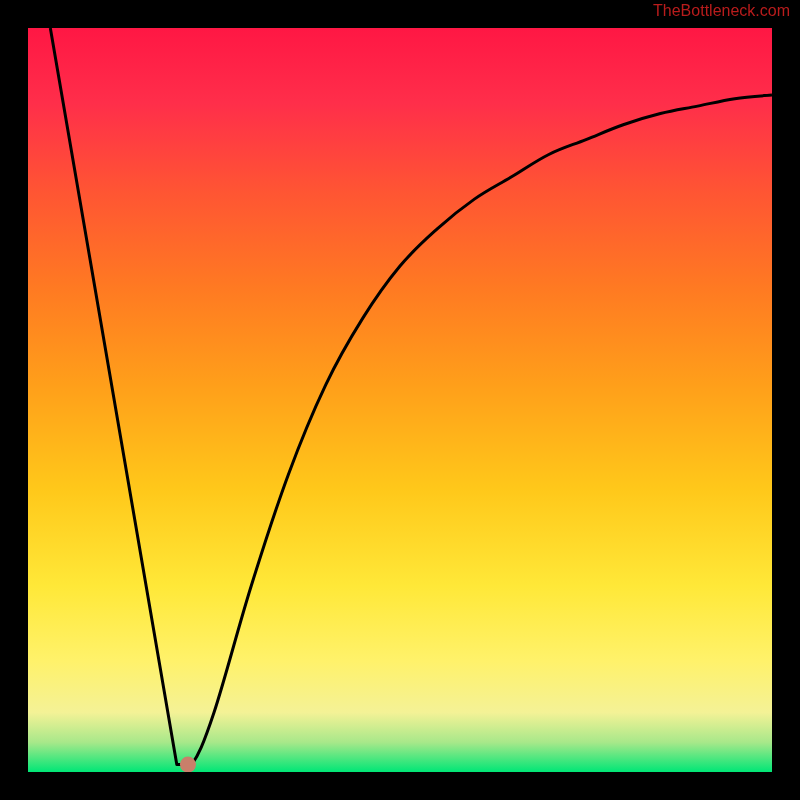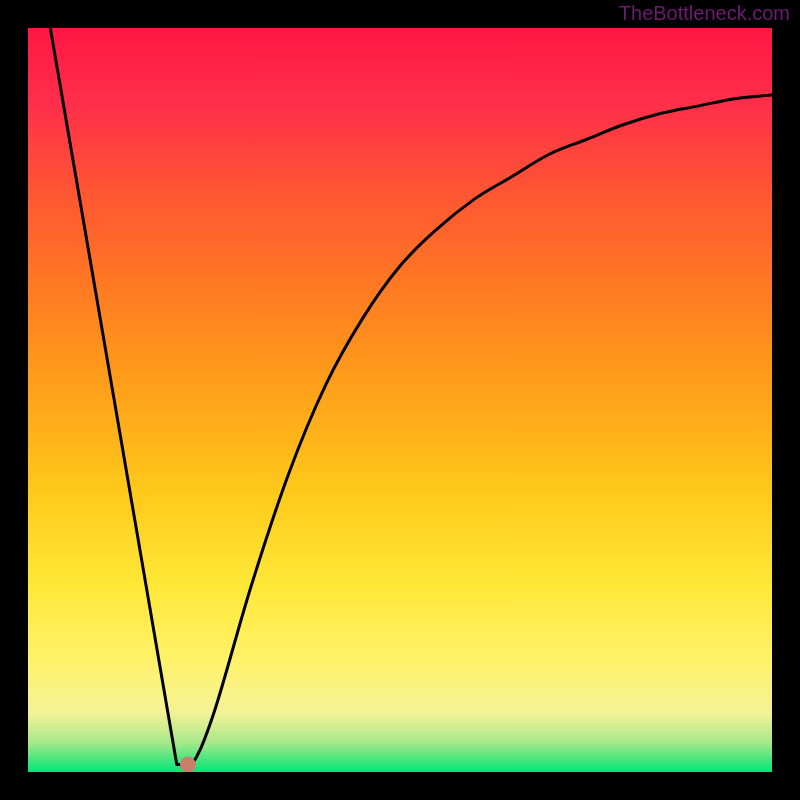--- a/index.html
+++ b/index.html
@@ -13,22 +13,22 @@
   }
   .container {
     position: relative;
     width: 800px;
     height: 800px;
   }
   .watermark {
     position: absolute;
     top: 2px;
     right: 10px;
-    font-size: 20px;
-    color: #701a75;
+    font-size: 16px;
+    color: #b91c1c;
     font-weight: normal;
     z-index: 20;
     font-family: Arial, sans-serif;
   }
   svg {
     display: block;
   }
 </style>
 </head>
 <body>

